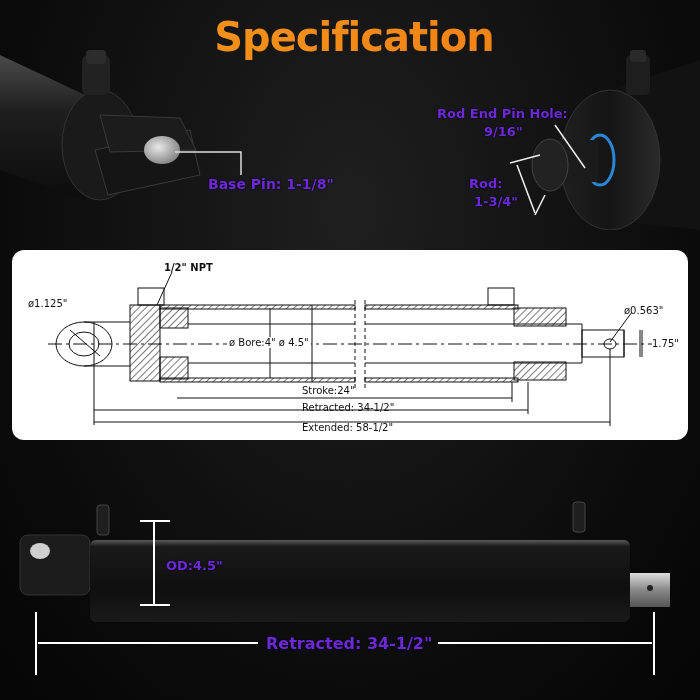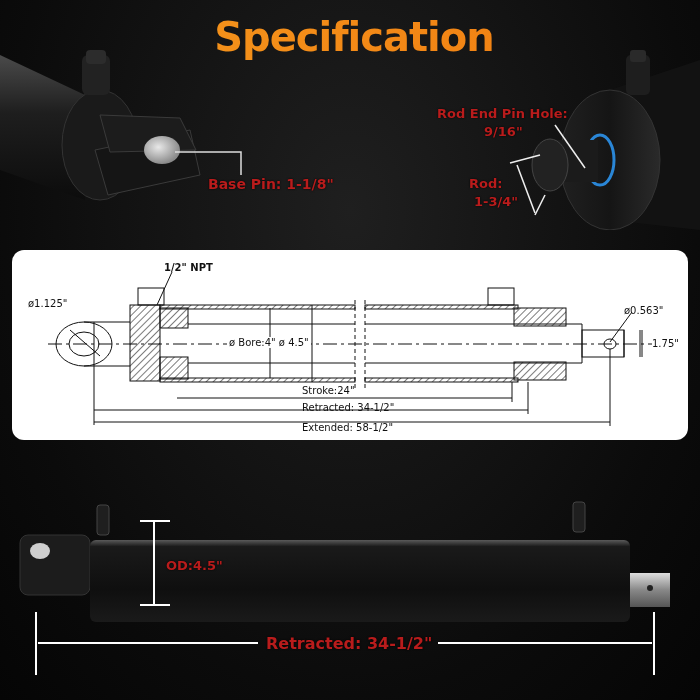--- a/index.html
+++ b/index.html
@@ -1,18 +1,18 @@
 <!DOCTYPE html>
 <html><head>
 <meta charset="utf-8">
 <style>
   html,body{margin:0;padding:0;}
   body{width:700px;height:700px;overflow:hidden;background:radial-gradient(ellipse at 50% 30%, #1f1f1f 0%, #0b0b0b 70%, #050505 100%);font-family:"Liberation Sans",sans-serif;position:relative;}
   .title{position:absolute;top:14px;left:4px;width:700px;text-align:center;font-family:"DejaVu Sans",sans-serif;font-weight:bold;font-size:40px;letter-spacing:-1px;background:linear-gradient(90deg,#f59a1e,#f07a10);-webkit-background-clip:text;background-clip:text;color:transparent;}
-  .label{position:absolute;color:#b91c1c;font-family:"DejaVu Sans",sans-serif;font-weight:bold;text-shadow:0 0 2px #000;}
+  .label{position:absolute;color:#6d28d9;font-family:"DejaVu Sans",sans-serif;font-weight:bold;text-shadow:0 0 2px #000;}
   .panel{position:absolute;left:12px;top:250px;width:676px;height:190px;background:#fff;border-radius:12px;overflow:hidden;}
   .dtxt{position:absolute;font-family:"DejaVu Sans",sans-serif;font-size:10px;color:#111;white-space:nowrap;}
   svg{position:absolute;left:0;top:0;}
 </style>
 </head>
 <body>
 
 <div class="title">Specification</div>
 
 <svg width="300" height="220" viewBox="0 0 300 220">

